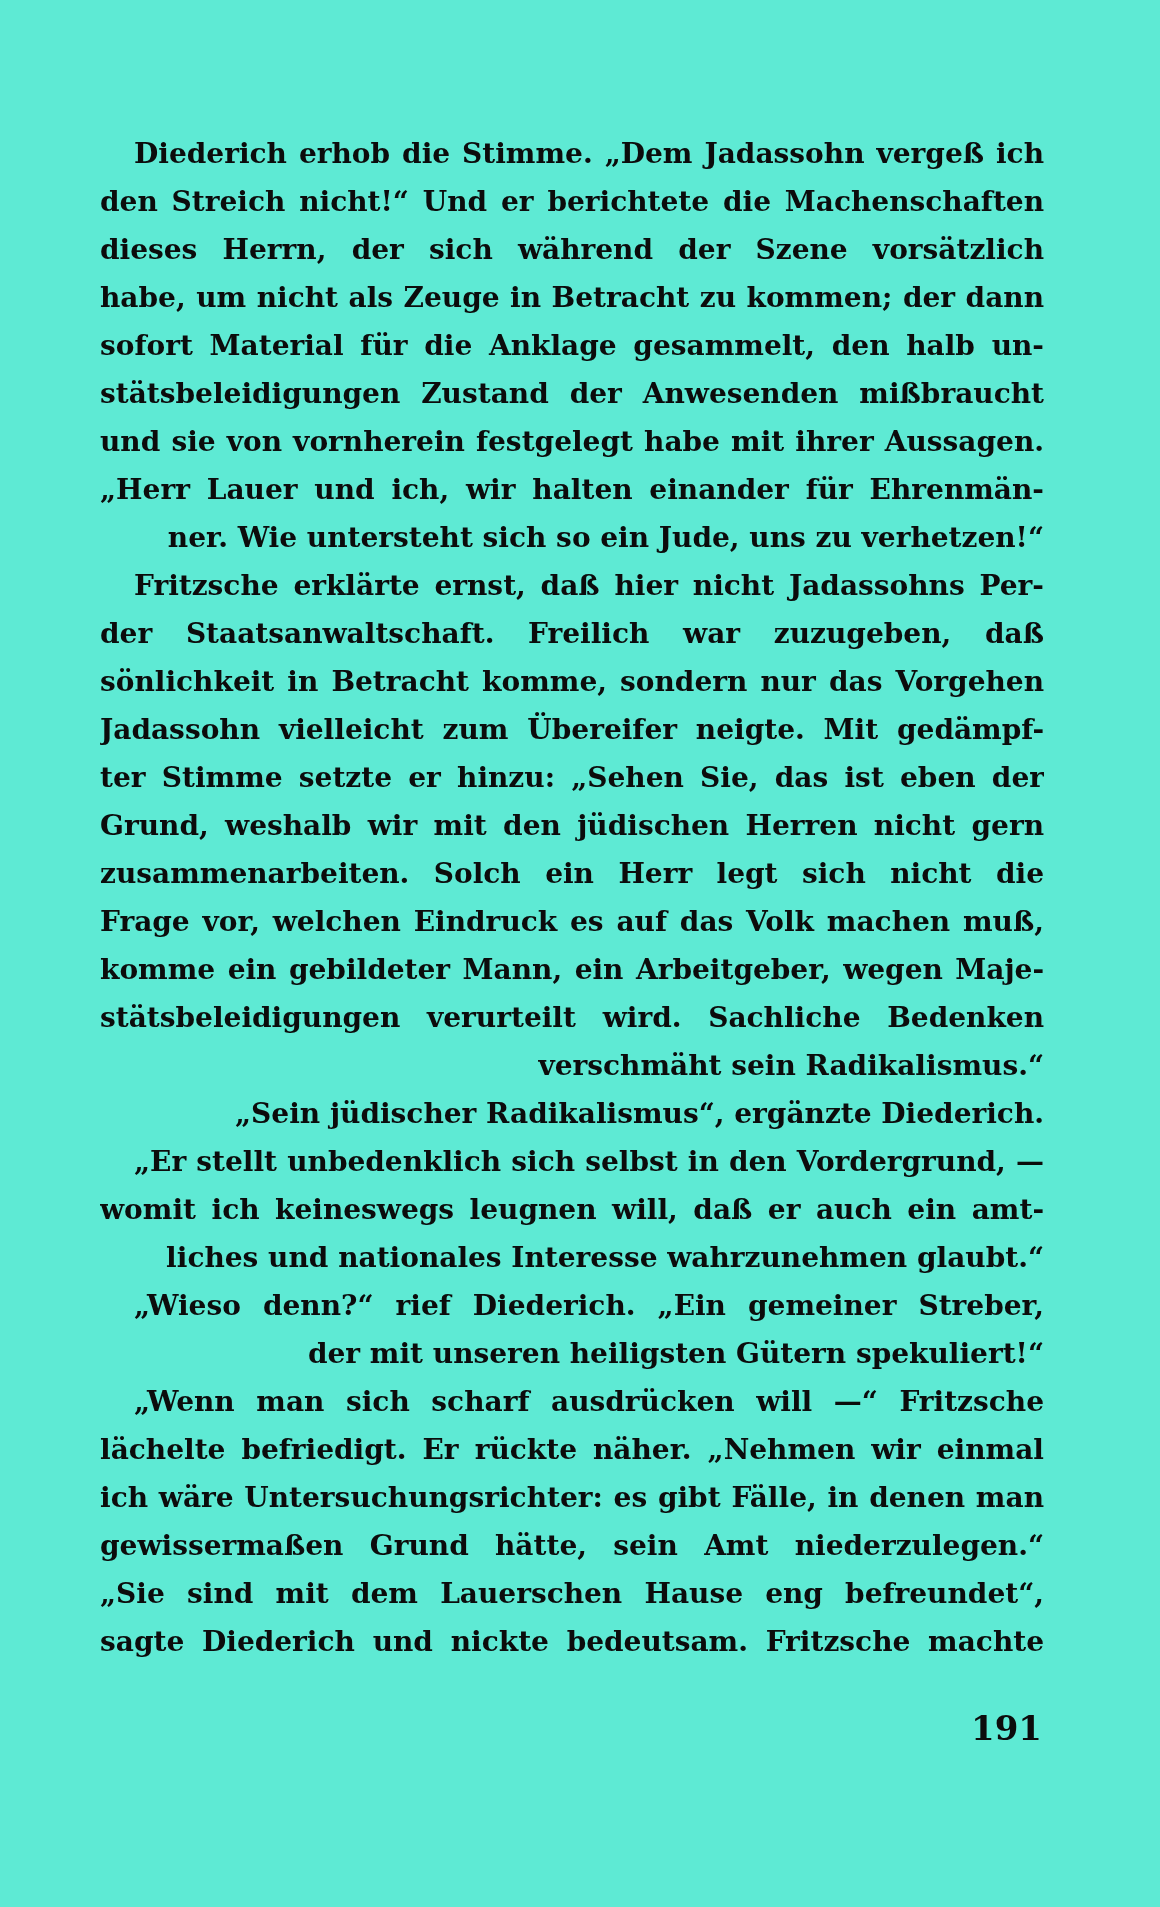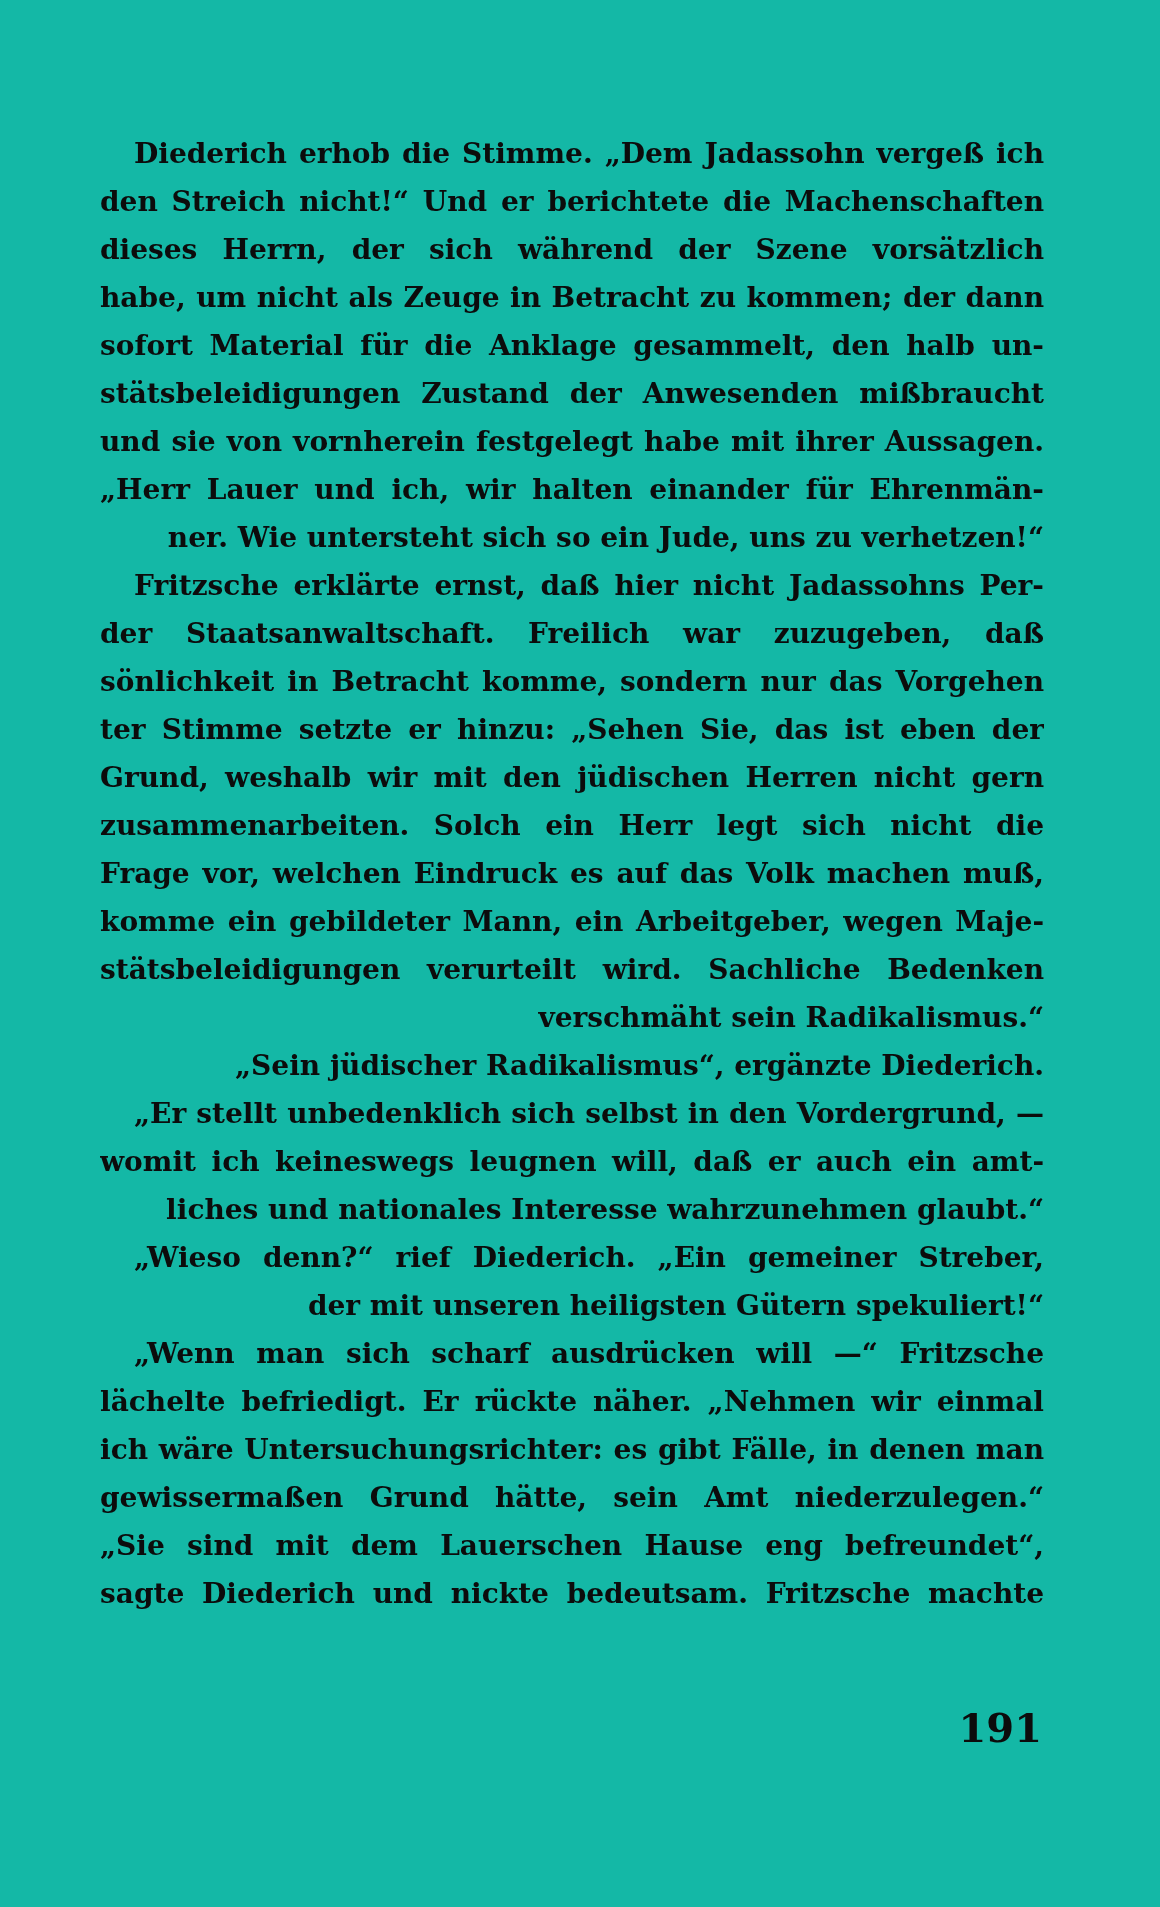--- a/index.html
+++ b/index.html
@@ -4,21 +4,21 @@
 <style>
   html, body {
     margin: 0;
     padding: 0;
     background: #ffffff;
   }
   .page {
     position: relative;
     width: 1160px;
     height: 1907px;
-    background: #14b8a6;
+    background: #5eead4;
     overflow: hidden;
     font-family: "DejaVu Serif", serif;
     text-decoration: underline;
   }
   .text-block {
     position: absolute;
     left: 100px;
     top: 130px;
     width: 944px;
   }
@@ -40,21 +40,21 @@
   }
   .line.indent {
     text-indent: 34px;
   }
   .pagenum {
     position: absolute;
     top: 1706px;
     right: 118px;
     font-family: "DejaVu Serif", serif;
     font-weight: bold;
-    font-size: 40px;
+    font-size: 34px;
     line-height: 44px;
     color: #0c0c0c;
   }
 </style>
 </head>
 <body>
 
 <div class="page">
   <div class="text-block">
       <div class="line indent just">Diederich erhob die Stimme. „Dem Jadassohn vergeß ich</div>
@@ -62,20 +62,21 @@
       <div class="line just">dieses Herrn, der sich während der Szene vorsätzlich entfernt</div>
       <div class="line just">habe, um nicht als Zeuge in Betracht zu kommen; der dann</div>
       <div class="line just">sofort Material für die Anklage gesammelt, den halb un-</div>
       <div class="line just">stätsbeleidigungen Zustand der Anwesenden mißbraucht</div>
       <div class="line just">und sie von vornherein festgelegt habe mit ihrer Aussagen.</div>
       <div class="line just">„Herr Lauer und ich, wir halten einander für Ehrenmän-</div>
       <div class="line">ner.  Wie untersteht sich so ein Jude, uns zu verhetzen!“</div>
       <div class="line indent just">Fritzsche erklärte ernst, daß hier nicht Jadassohns Per-</div>
       <div class="line just">der Staatsanwaltschaft.  Freilich war zuzugeben, daß</div>
       <div class="line just">sönlichkeit in Betracht komme, sondern nur das Vorgehen</div>
+      <div class="line just">Jadassohn vielleicht zum Übereifer neigte.  Mit gedämpf-</div>
       <div class="line just">ter Stimme setzte er hinzu: „Sehen Sie, das ist eben der</div>
       <div class="line just">Grund, weshalb wir mit den jüdischen Herren nicht gern</div>
       <div class="line just">zusammenarbeiten.  Solch ein Herr legt sich nicht die</div>
       <div class="line just">Frage vor, welchen Eindruck es auf das Volk machen muß,</div>
       <div class="line just">komme ein gebildeter Mann, ein Arbeitgeber, wegen Maje-</div>
       <div class="line just">stätsbeleidigungen verurteilt wird.  Sachliche Bedenken</div>
       <div class="line">verschmäht sein Radikalismus.“</div>
       <div class="line indent">„Sein jüdischer Radikalismus“, ergänzte Diederich.</div>
       <div class="line indent just">„Er stellt unbedenklich sich selbst in den Vordergrund, —</div>
       <div class="line just">womit ich keineswegs leugnen will, daß er auch ein amt-</div>

